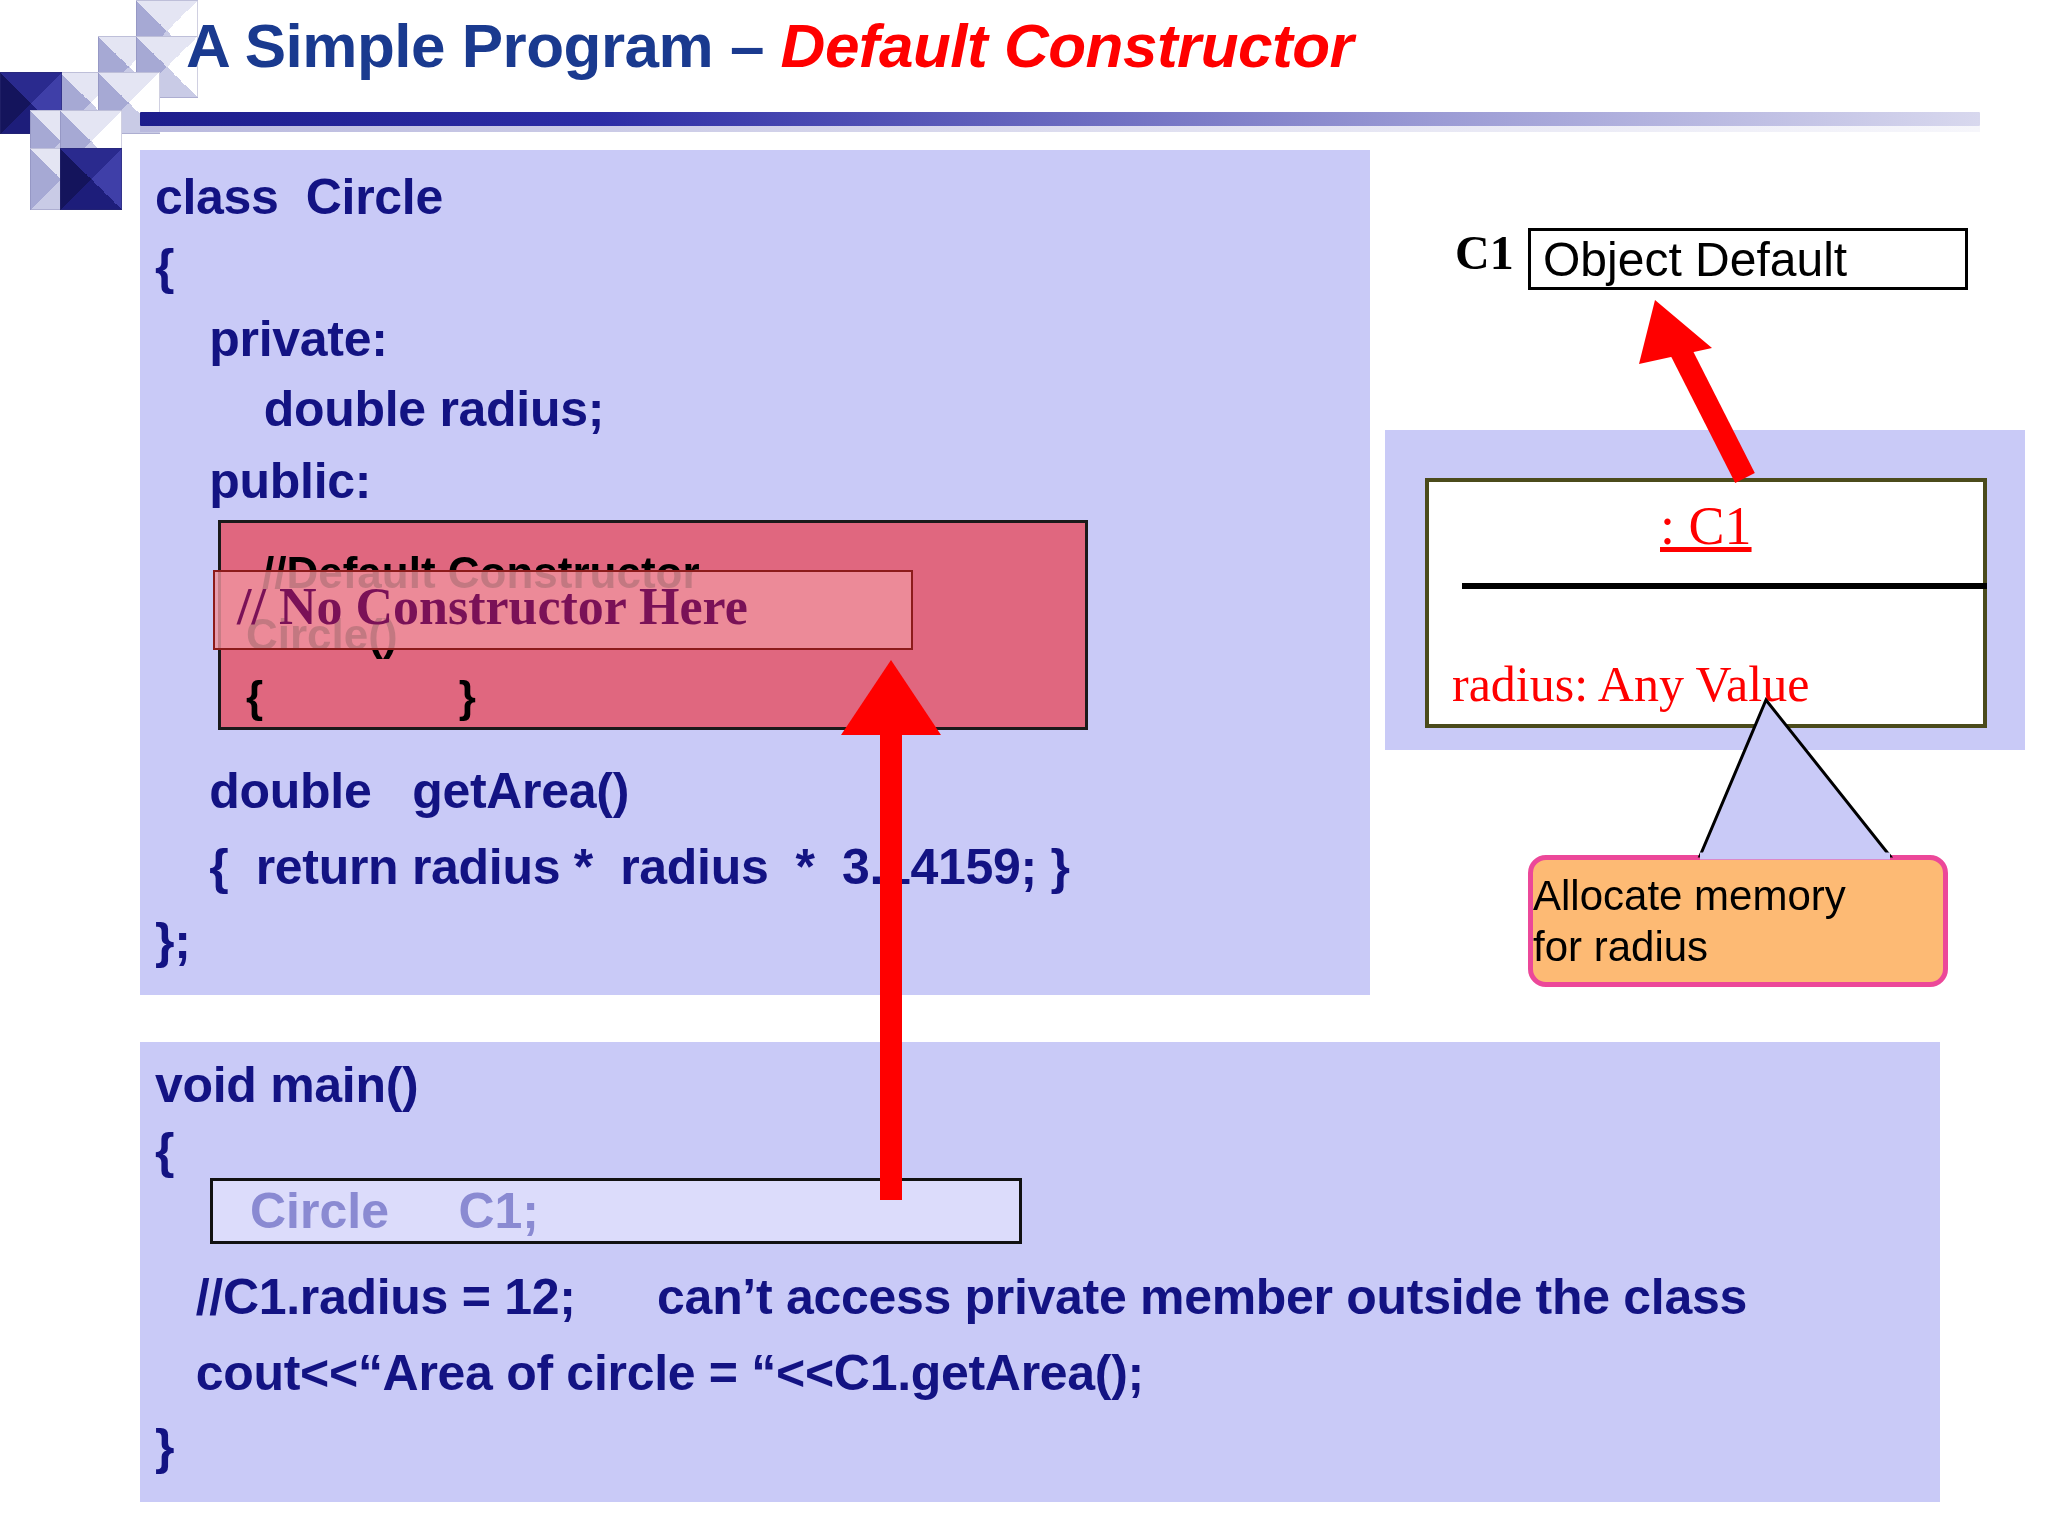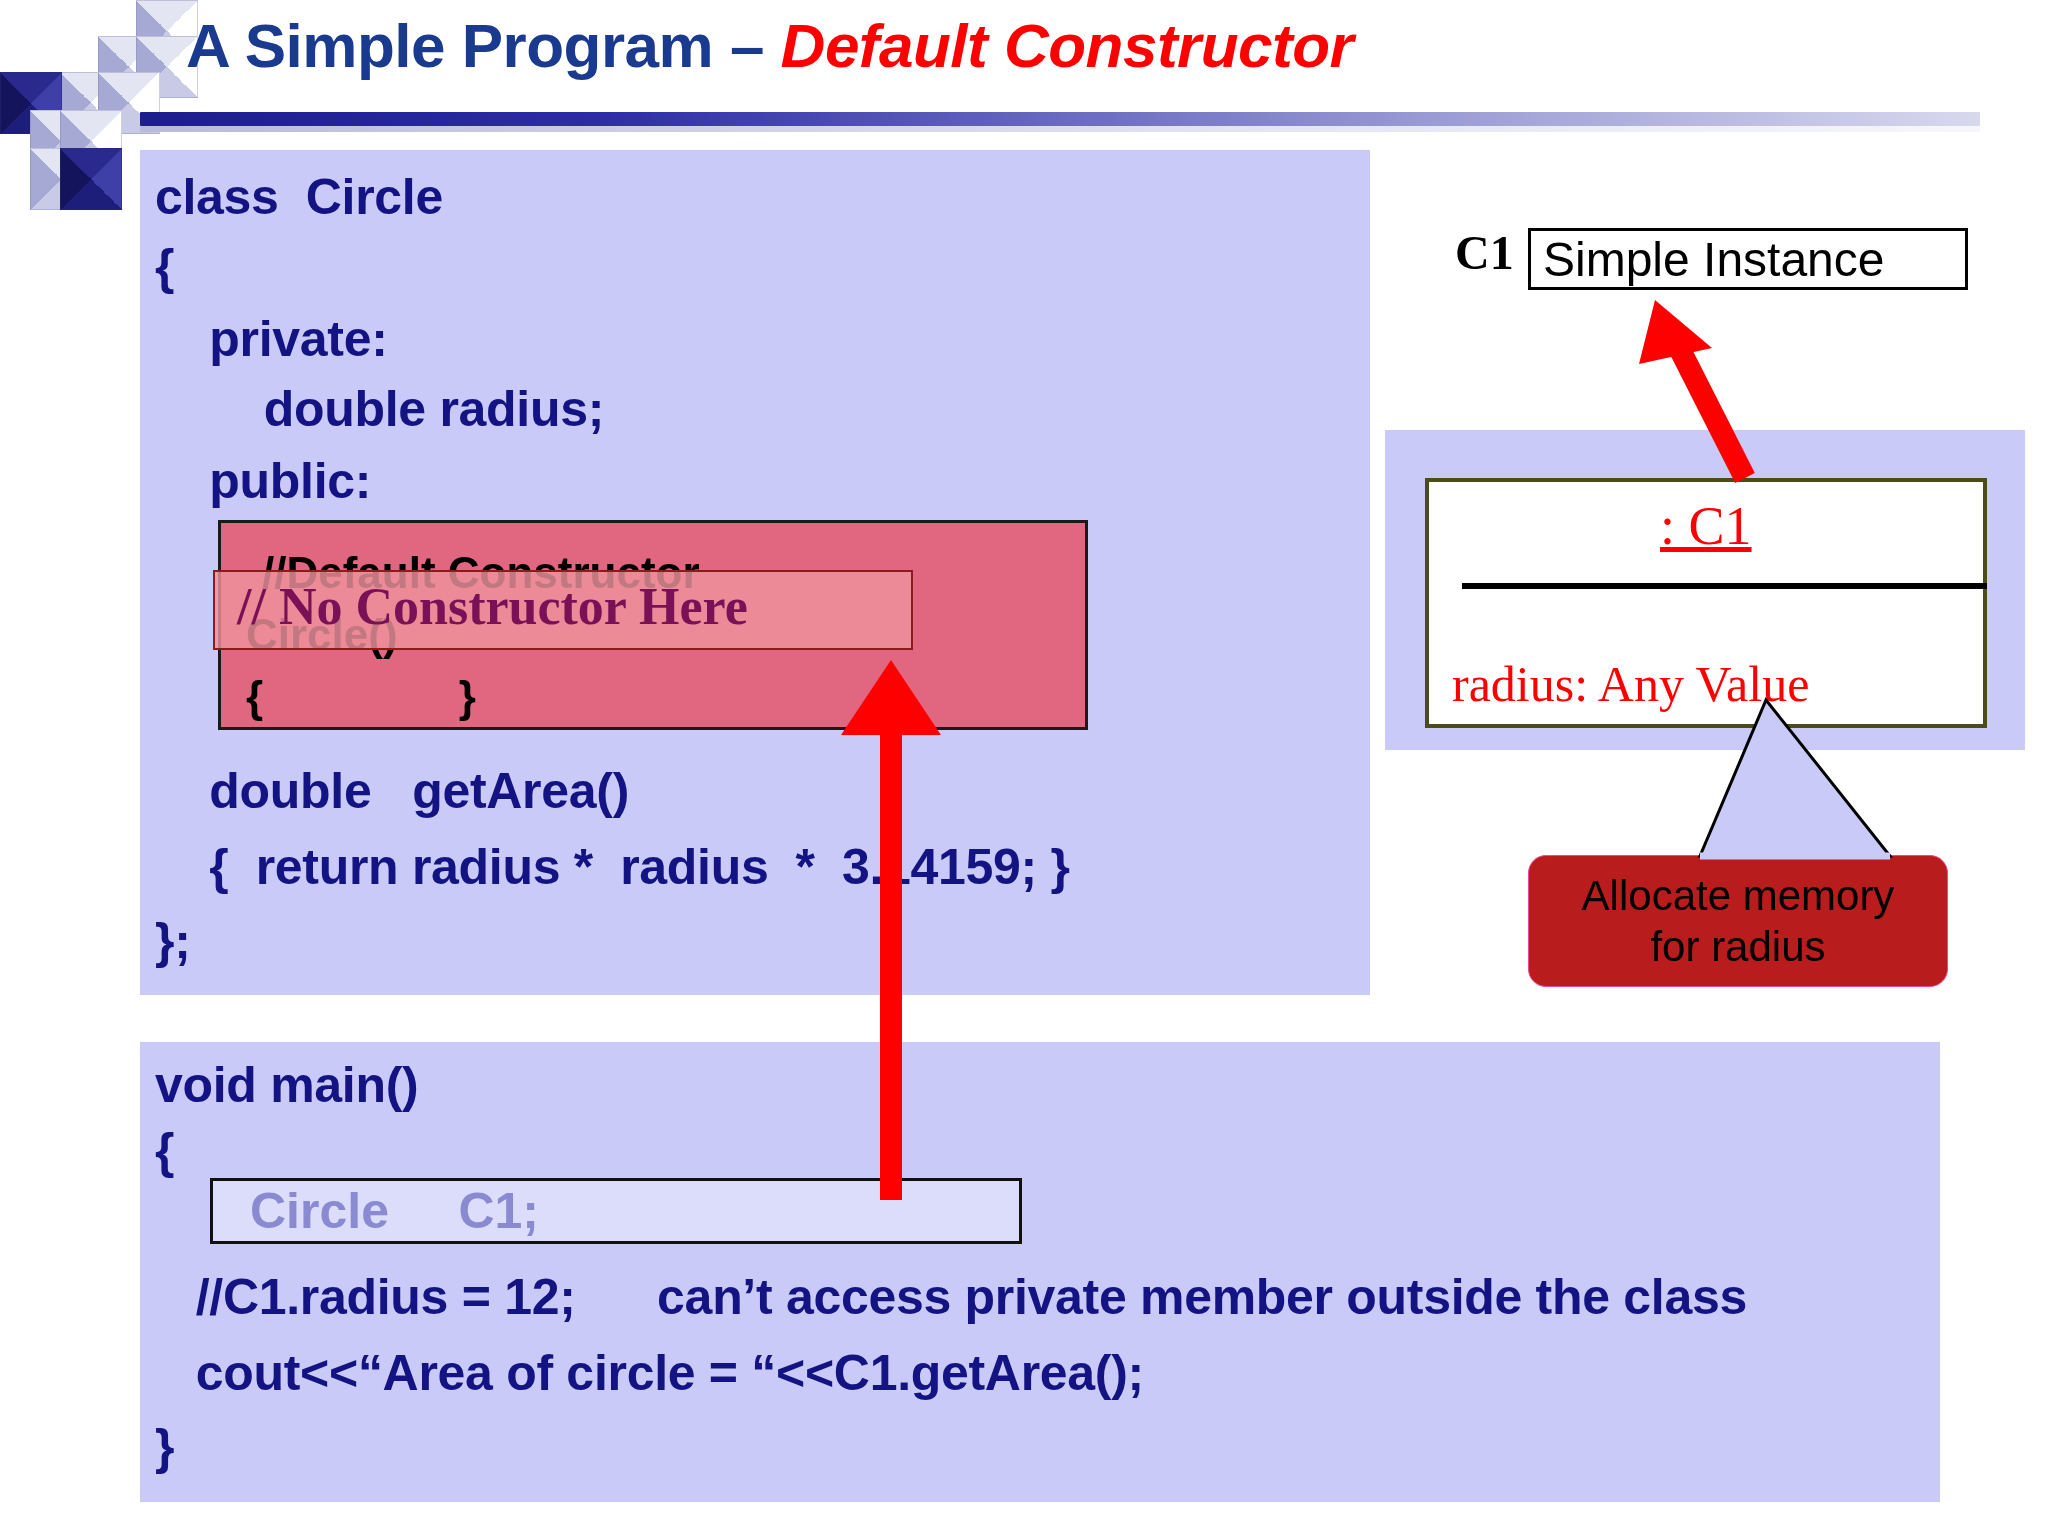--- a/index.html
+++ b/index.html
@@ -229,27 +229,26 @@
     white-space: nowrap;
   }
 
   
   #callout-box {
     position: absolute;
     left: 1528px;
     top: 855px;
     width: 420px;
     height: 132px;
-    background: #b91c1c;
-    border: 1px solid #ec4899;
+    background: #fdba74;
+    border: 5px solid #ec4899;
     border-radius: 18px;
     box-sizing: border-box;
     display: flex;
     flex-direction: column;
-    align-items: center;
     justify-content: center;
   }
   .callout-line {
     font-size: 42px;
     color: #000000;
     line-height: 1.22;
     white-space: nowrap;
   }
 
   
@@ -307,21 +306,21 @@
 <div class="code-line" style="left:155px; top:1122px;">{</div>
 <div class="code-line" style="left:155px; top:1268px;">   //C1.radius = 12;      can’t access private member outside the class</div>
 <div class="code-line" style="left:155px; top:1344px;">   cout&lt;&lt;“Area of circle = “&lt;&lt;C1.getArea();</div>
 <div class="code-line" style="left:155px; top:1418px;">}</div>
 
 <div id="decl-box"></div>
 <div id="decl-text">Circle     C1;</div>
 
 <div id="c1-label">C1</div>
 <div id="obj-instance-box"></div>
-<div id="obj-instance-text">Simple Instance</div>
+<div id="obj-instance-text">Object Default</div>
 
 <div id="right-panel"></div>
 <div id="uml-box"></div>
 <div id="uml-title">: C1</div>
 <div id="uml-divider"></div>
 <div id="uml-attr">radius: Any Value</div>
 
 <div id="callout-box">
   <div class="callout-line">Allocate memory</div>
   <div class="callout-line">for radius</div>

